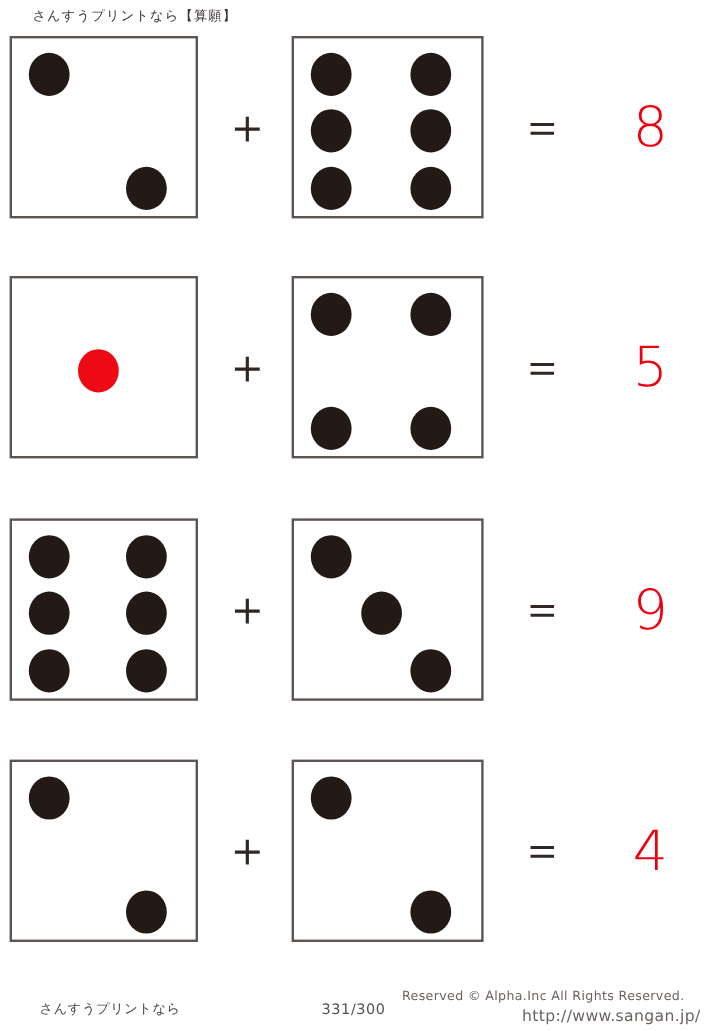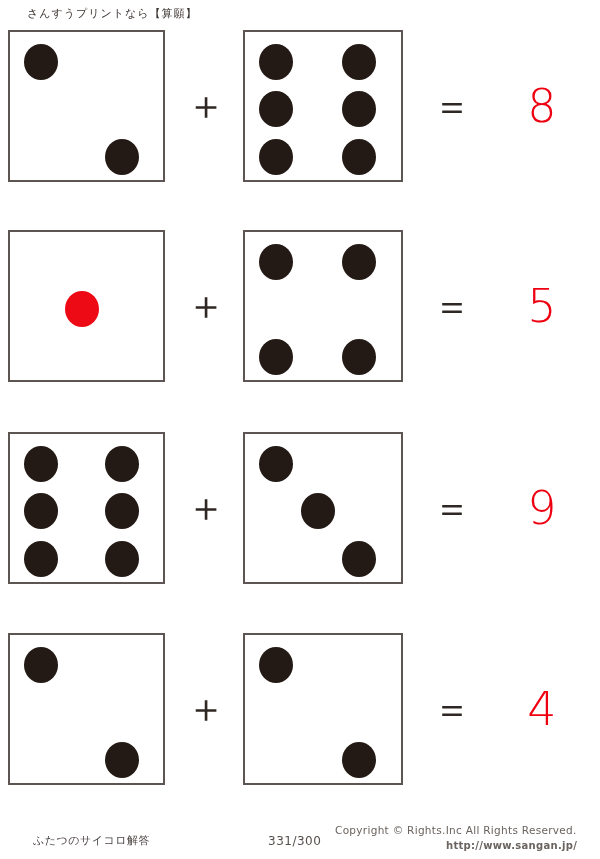--- a/index.html
+++ b/index.html
@@ -140,28 +140,27 @@
     left: 335px;
     top: 824px;
     font-size: 10.5px;
     color: #6a635f;
     letter-spacing: 0.3px;
     font-family: "DejaVu Sans", sans-serif;
     white-space: nowrap;
   }
   .footer-url {
     position: absolute;
-    left: 446px;
+    left: 435px;
     top: 840px;
-    font-size: 10px;
+    font-size: 13px;
     color: #6a635f;
     letter-spacing: 0.3px;
     font-family: "DejaVu Sans", sans-serif;
     white-space: nowrap;
-    font-weight: bold;
   }
 </style>
 </head>
 <body>
 
 <div id="page">
 
   <div class="header-title">さんすうプリントなら【算願】</div>
 
   <div id="rows-container">
@@ -222,21 +221,21 @@
         <div class="plus-sign">＋</div>
         <div class="die right">
           <div class="pip p-tl" style="background: rgb(35, 26, 21);"></div>
           <div class="pip p-br" style="background: rgb(35, 26, 21);"></div>
         </div>
         <div class="equals-sign">＝</div>
         <div class="answer" style="color: rgb(238, 0, 17);">4</div>
       </div>
     </div>
 
-  <div class="footer-sheet-title">ふたつのサイコロ解答</div>
+  <div class="footer-sheet-title">さんすうプリントなら</div>
 
   <div class="footer-page">331/300</div>
 
-  <div class="footer-copyright">Copyright ©  Rights.Inc All Rights Reserved.</div>
+  <div class="footer-copyright">Reserved ©  Alpha.Inc All Rights Reserved.</div>
 
   <div class="footer-url">http://www.sangan.jp/</div>
 
 </div>
 
 </body></html>

